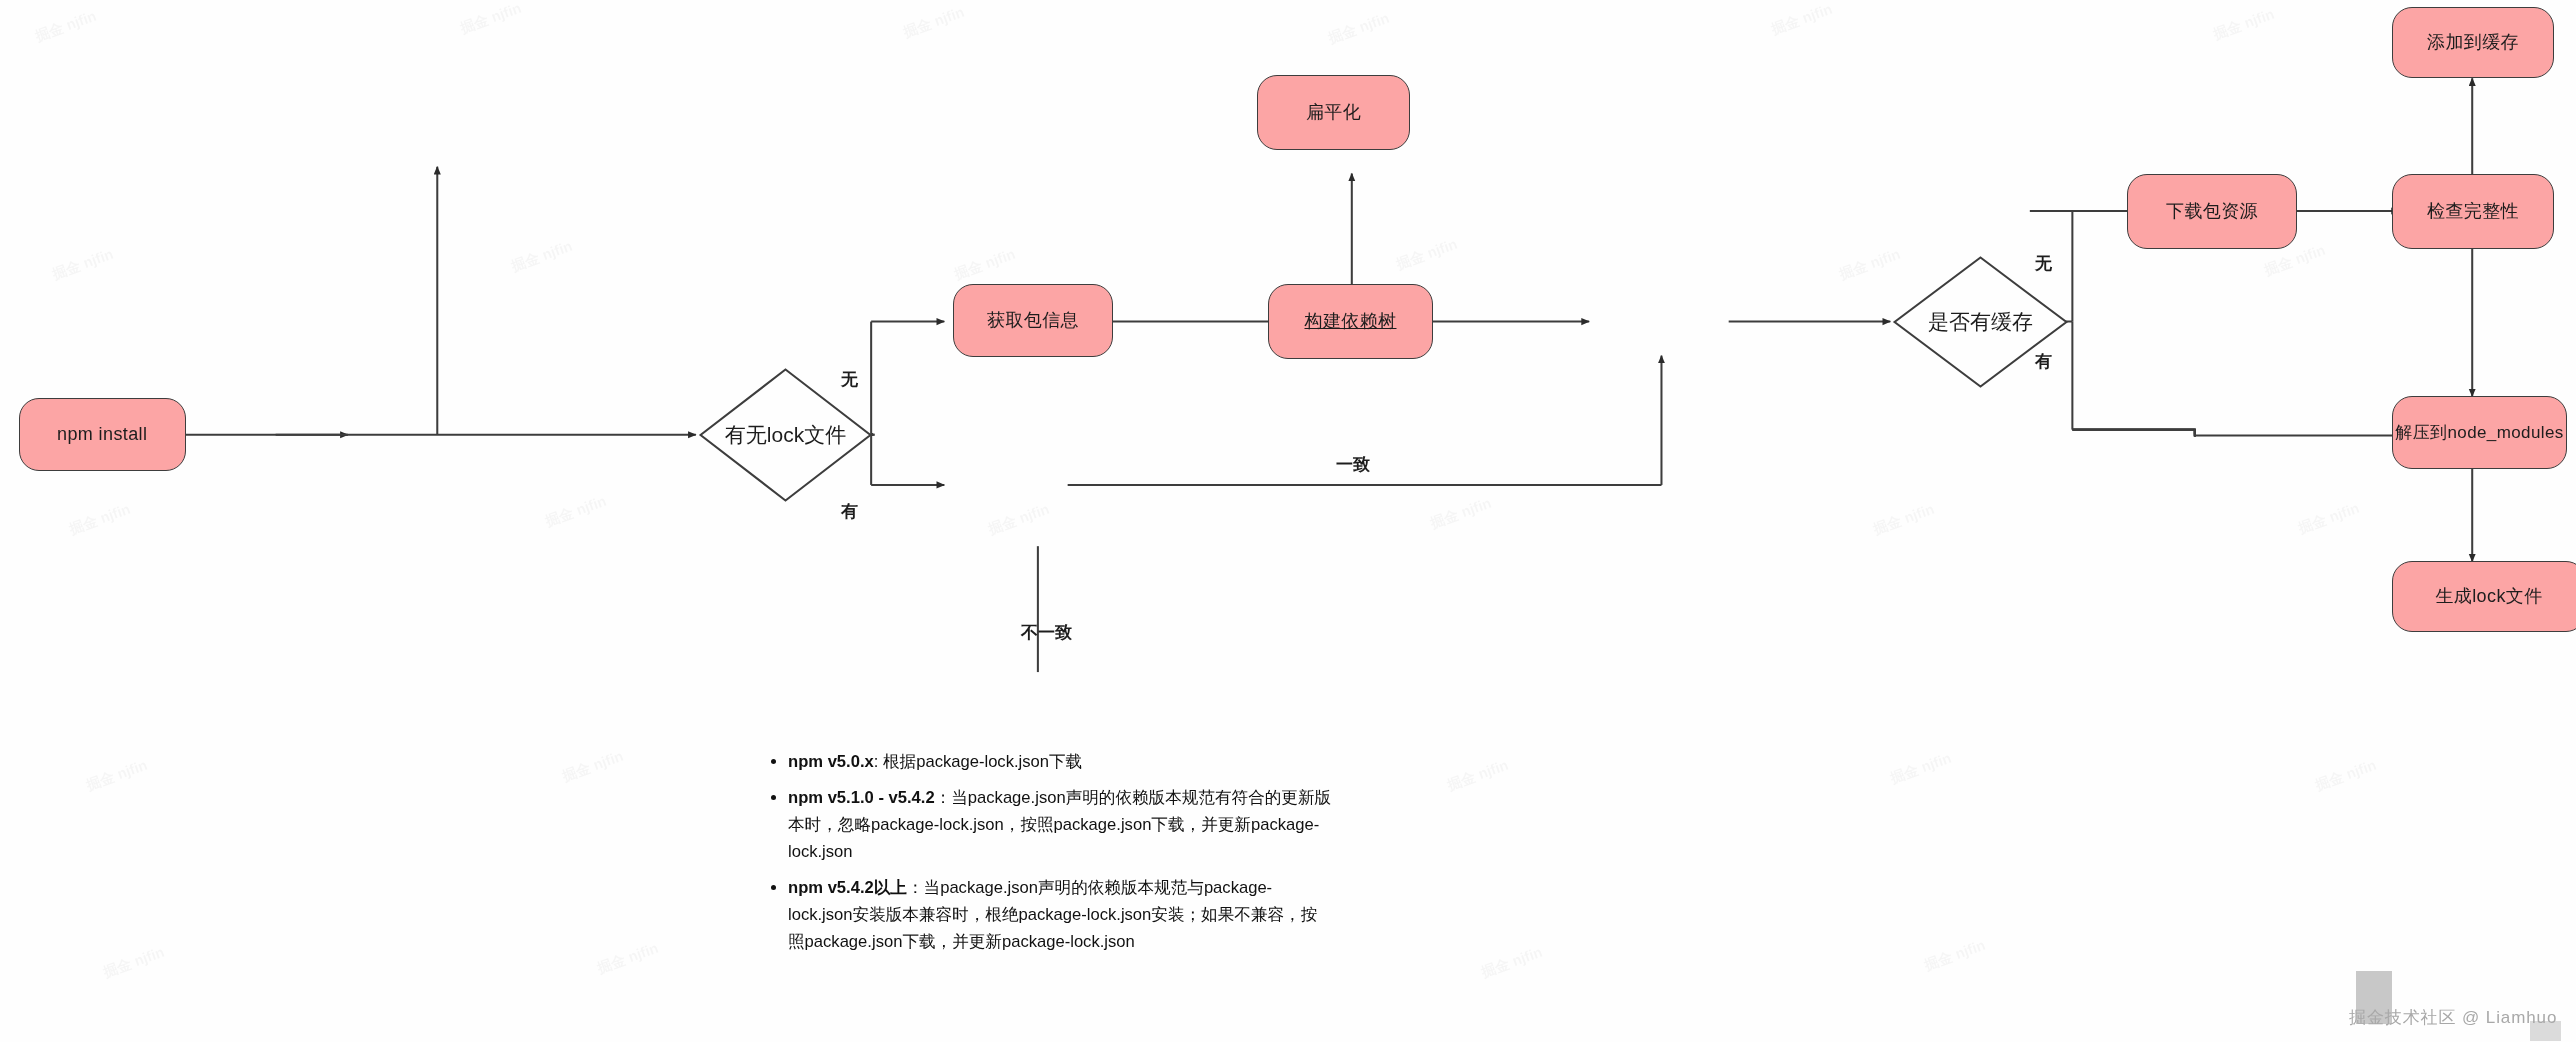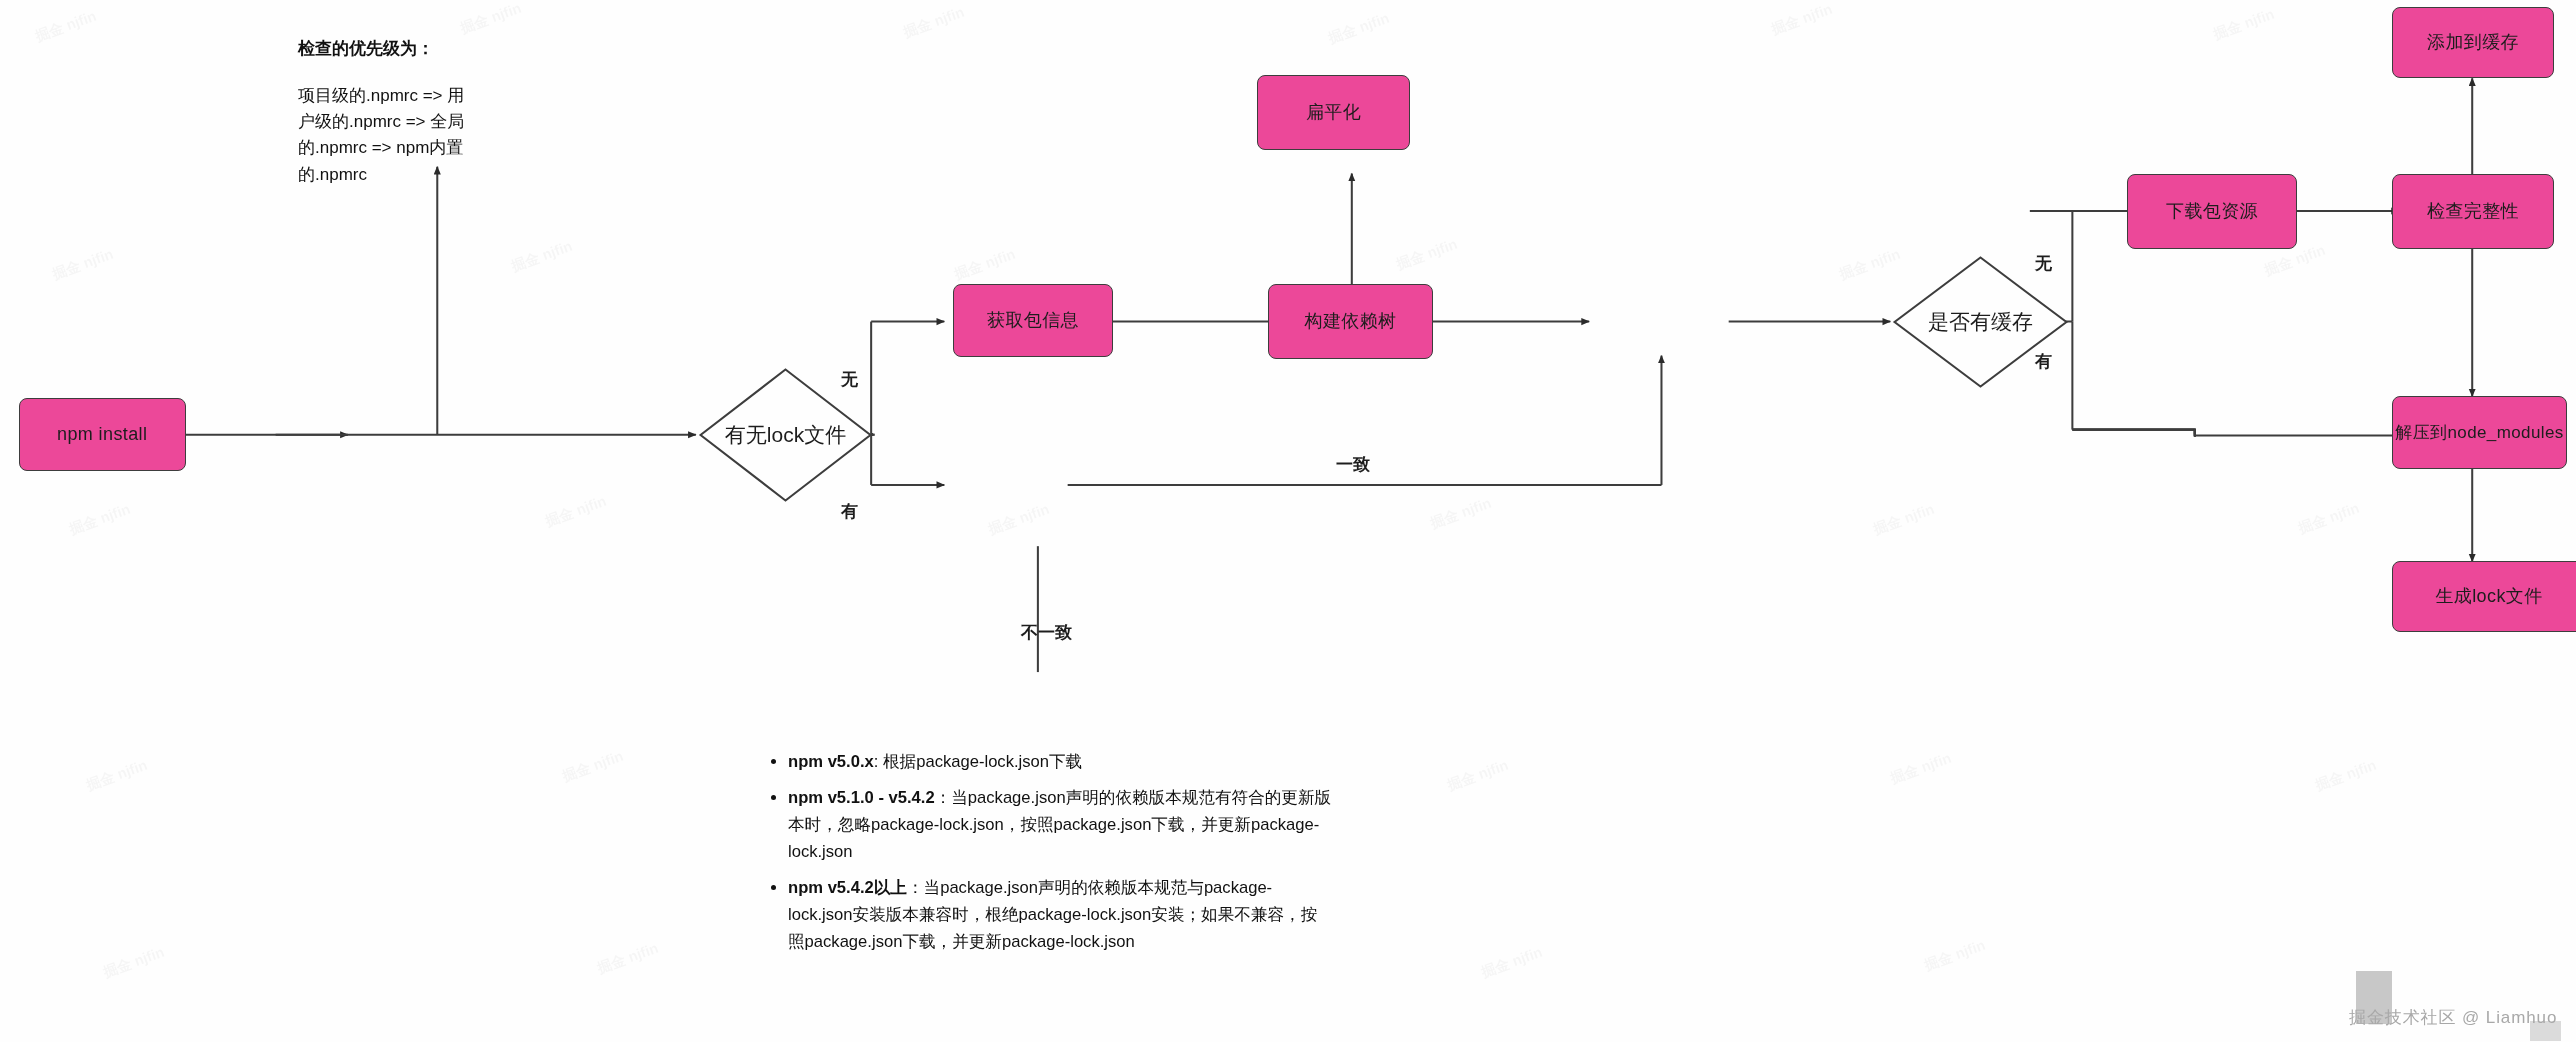--- a/index.html
+++ b/index.html
@@ -7,21 +7,21 @@
     width:2576px;height:1043px;
     background:#fefefe;
     font-family:"Liberation Sans","DejaVu Sans",sans-serif;
     overflow:hidden;position:relative;
   }
   #canvas{position:absolute;left:0;top:0;width:2576px;height:1043px;}
   svg.edges{position:absolute;left:0;top:0;width:2576px;height:1043px;pointer-events:none;}
 
   .node{
     position:absolute;box-sizing:border-box;
-    border:1.7px solid #3d3d3d;border-radius:8px;background:#ec4899;
+    border:1.7px solid #3d3d3d;border-radius:20px;background:#fca5a5;
     display:flex;align-items:center;justify-content:center;
     font-size:18px;color:#1d1d1d;letter-spacing:0.4px;
     text-align:center;line-height:1.25;
   }
   .diamond{
     position:absolute;box-sizing:border-box;
     display:flex;align-items:center;justify-content:center;
   }
   .diamond .dshape{position:absolute;left:0;top:0;width:100%;height:100%;}
   .diamond .dlabel{
@@ -172,39 +172,35 @@
 
       <path d="M2906,212 L2906,92" marker-end="url(#ah)"></path>
 
       <path d="M2906,284 L2906,466" marker-end="url(#ah)"></path>
 
       <path d="M2906,550 L2906,660" marker-end="url(#ah)"></path>
 
     </g>
   </svg>
 
-  <div class="note" style="left:298px;top:36px;width:281px;">
-    <div class="note-title">检查的优先级为：</div>
-    <div class="note-body">项目级的.npmrc =&gt; 用户级的.npmrc =&gt; 全局的.npmrc =&gt; npm内置的.npmrc</div>
-  </div>
 
   <div class="node" style="left:18.7px;top:398px;width:167px;height:73px;">
     <span>npm install</span>
   </div>
 
 
   <div class="node" style="left:953px;top:284px;width:160px;height:73px;">
     <span>获取包信息</span>
   </div>
 
   <div class="node" style="left:1257px;top:75px;width:153px;height:75px;">
     <span>扁平化</span>
   </div>
 
-  <div class="node" style="left:1268px;top:284px;width:165px;height:75px;">
+  <div class="node" style="left:1268px;top:284px;width:165px;height:75px;text-decoration:underline;">
     <span>构建依赖树</span>
   </div>
 
 
   <div class="node" style="left:2392px;top:174px;width:162px;height:75px;">
     <span>检查完整性</span>
   </div>
 
   <div class="node" style="left:2127px;top:174px;width:170px;height:75px;">
     <span>下载包资源</span>

